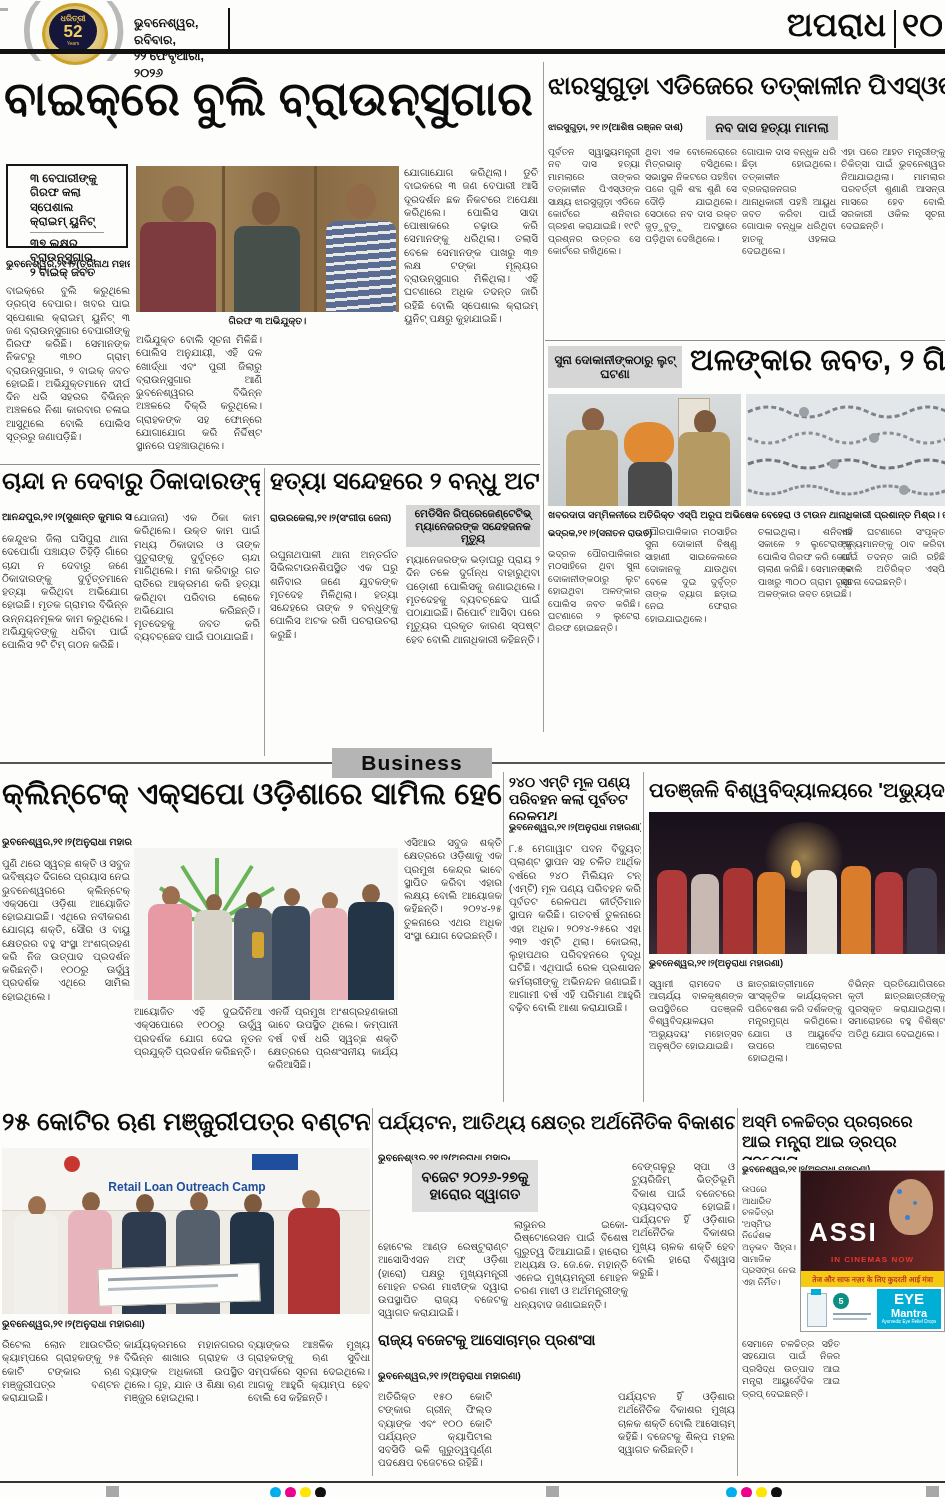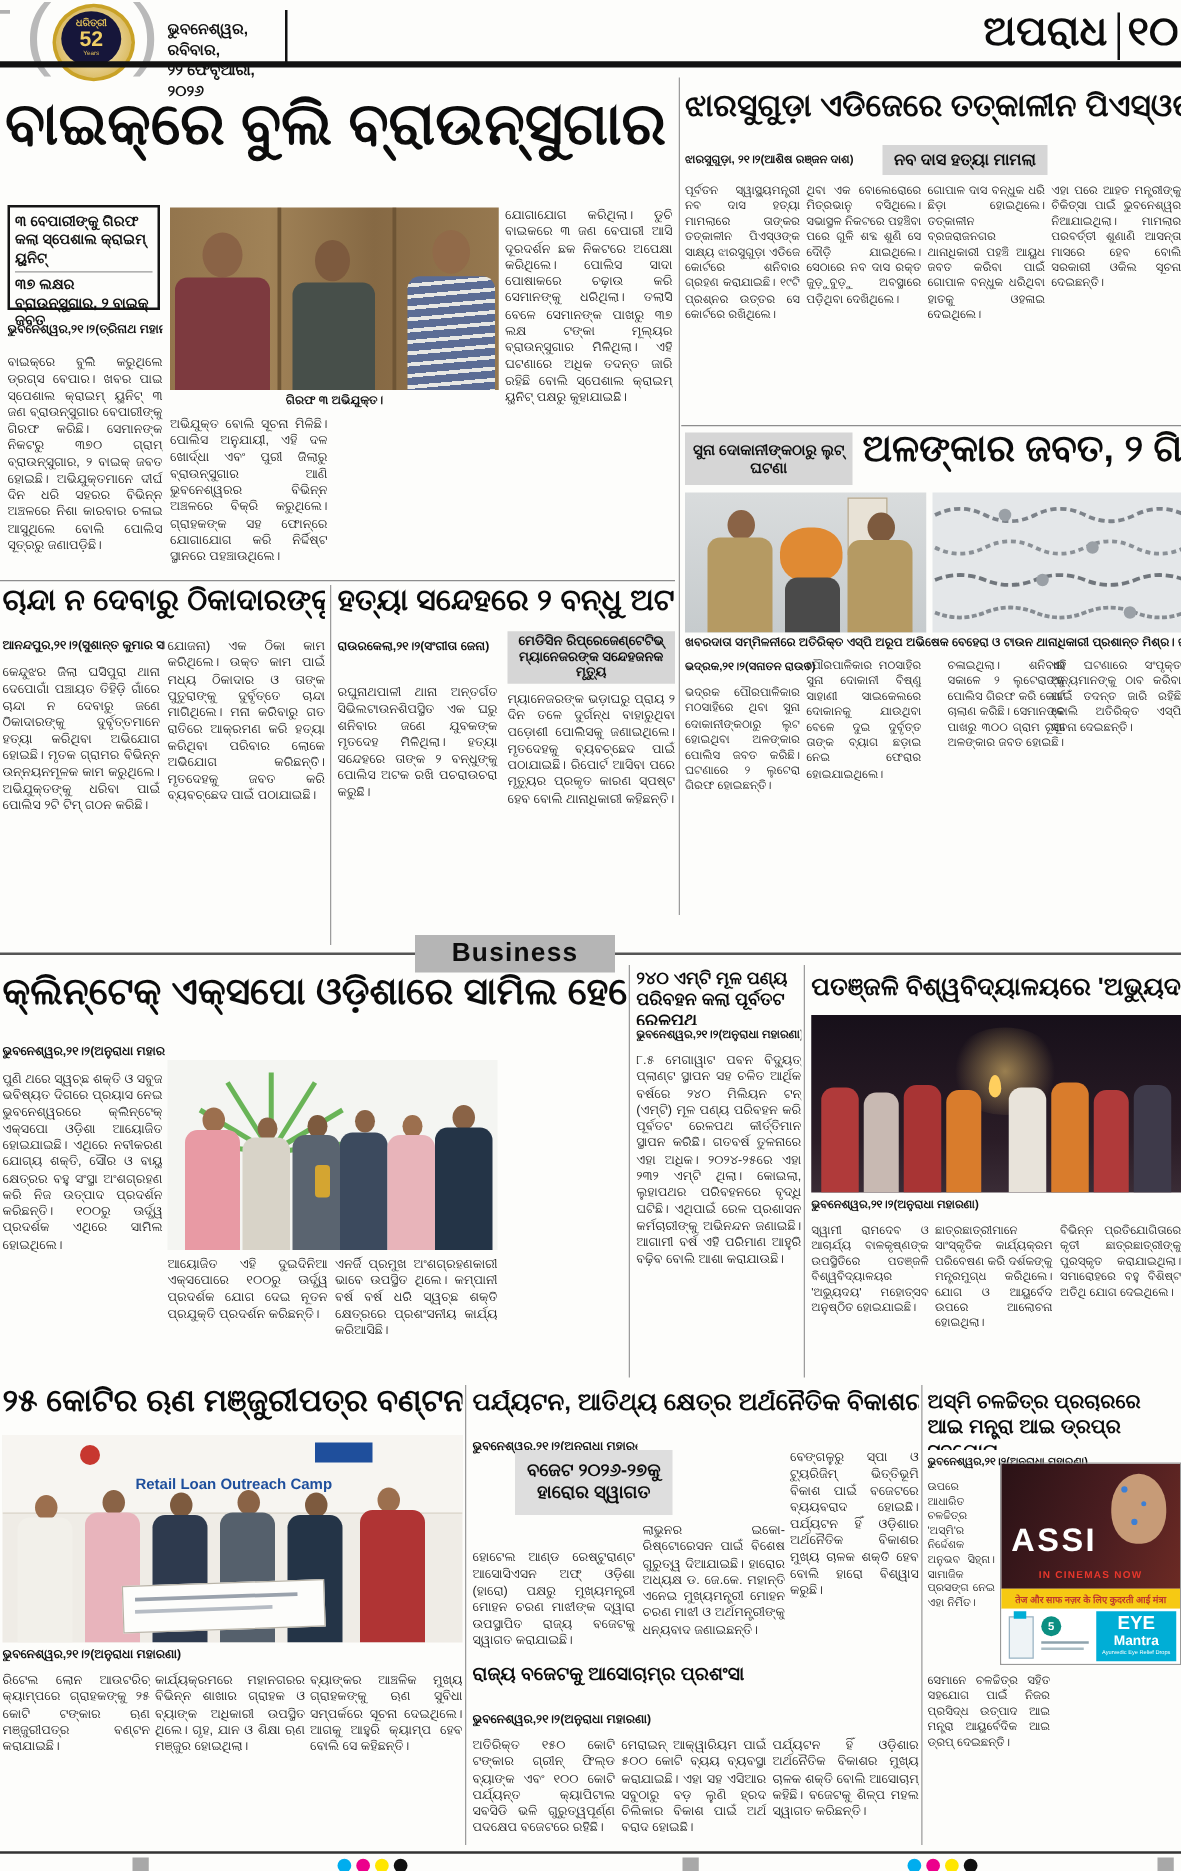--- a/index.html
+++ b/index.html
@@ -56,21 +56,21 @@
   <div class="abs" style="left:228px;top:8px;width:2px;height:42px;background:#111;"></div>
 
   <div class="hl" style="left:718px;top:8px;width:168px;height:42px;font-size:33px;text-align:right;">ଅପରାଧ</div>
   <div class="abs" style="left:894px;top:10px;width:1.5px;height:38px;background:#111;"></div>
   <div class="hl" style="left:902px;top:8px;width:40px;height:42px;font-size:33px;">୧୦</div>
 
   <div class="m-bar"></div>
 
   <div class="hl" style="left:4px;top:74px;width:537px;height:84px;font-size:47px;">ବାଇକ୍‌ରେ ବୁଲି ବ୍ରାଉନ୍‌ସୁଗାର କାରବାର</div>
 
-  <div class="abs" style="left:6px;top:164px;width:122px;height:84px;border:2.5px solid #161616;padding:5px 4px;box-sizing:border-box;">
+  <div class="abs" style="left:6px;top:164px;width:122px;height:84px;border:2.5px solid #161616;padding:5px 22px;box-sizing:border-box;">
     <div style="font-size:11.6px;font-weight:bold;line-height:1.25;border-bottom:1px solid #999;padding-bottom:3px;">୩ ବେପାରୀଙ୍କୁ ଗିରଫ କଲା ସ୍ପେଶାଲ କ୍ରାଇମ୍ ୟୁନିଟ୍</div>
     <div style="font-size:11.6px;font-weight:bold;line-height:1.25;padding-top:3px;">୩୭ ଲକ୍ଷର ବ୍ରାଉନ୍‌ସୁଗାର, ୨ ବାଇକ୍ ଜବତ</div>
   </div>
   <div class="dl" style="left:6px;top:258px;width:124px;"><span>ଭୁବନେଶ୍ୱର,୨୧।୨(ତ୍ରିନାଥ ମହାନ୍ତି)</span></div>
   <div class="col" style="left:6px;top:284px;width:124px;height:178px;">ବାଇକ୍‌ରେ ବୁଲି କରୁଥିଲେ ଡ୍ରଗ୍ସ ବେପାର। ଖବର ପାଇ ସ୍ପେଶାଲ କ୍ରାଇମ୍ ୟୁନିଟ୍ ୩ ଜଣ ବ୍ରାଉନ୍‌ସୁଗାର ବେପାରୀଙ୍କୁ ଗିରଫ କରିଛି। ସେମାନଙ୍କ ନିକଟରୁ ୩୭୦ ଗ୍ରାମ୍ ବ୍ରାଉନ୍‌ସୁଗାର, ୨ ବାଇକ୍ ଜବତ ହୋଇଛି। ଅଭିଯୁକ୍ତମାନେ ଦୀର୍ଘ ଦିନ ଧରି ସହରର ବିଭିନ୍ନ ଅଞ୍ଚଳରେ ନିଶା କାରବାର ଚଳାଇ ଆସୁଥିଲେ ବୋଲି ପୋଲିସ ସୂତ୍ରରୁ ଜଣାପଡ଼ିଛି।</div>
 
   <div class="photo" style="left:136px;top:166px;width:263px;height:146px;background:linear-gradient(90deg,#93754d,#a08257 30%,#866944 62%,#96784f);">
     <div class="ph-shape" style="left:86px;top:0;width:3px;height:146px;background:#6e5535;"></div>
     <div class="ph-shape" style="left:178px;top:0;width:3px;height:146px;background:#6e5535;"></div>
     <div class="head" style="left:26px;top:20px;width:32px;height:36px;background:#8a6346;"></div>
@@ -174,20 +174,21 @@
     <div class="head" style="left:150px;top:40px;width:16px;height:18px;background:#8a6346;"></div>
     <div class="fig" style="left:138px;top:58px;width:38px;height:94px;background:#3c4a5e;"></div>
     <div class="head" style="left:188px;top:44px;width:16px;height:18px;background:#9c6f4e;"></div>
     <div class="fig" style="left:176px;top:60px;width:38px;height:92px;background:#e8b4ba;"></div>
     <div class="head" style="left:228px;top:36px;width:18px;height:20px;background:#8a6346;"></div>
     <div class="fig" style="left:214px;top:54px;width:46px;height:98px;background:#243447;"></div>
     <div class="ph-shape" style="left:118px;top:84px;width:12px;height:26px;background:#d4a531;border-radius:3px;"></div>
   </div>
   <div class="col" style="left:134px;top:1005px;width:128px;height:97px;">ଆୟୋଜିତ ଏହି ଦୁଇଦିନିଆ ଏକ୍ସପୋରେ ୧୦୦ରୁ ଊର୍ଦ୍ଧ୍ୱ ପ୍ରଦର୍ଶକ ଯୋଗ ଦେଇ ନୂତନ ପ୍ରଯୁକ୍ତି ପ୍ରଦର୍ଶନ କରିଛନ୍ତି।</div>
   <div class="col" style="left:268px;top:1005px;width:130px;height:97px;">ଏନର୍ଜି ପ୍ରମୁଖ ଅଂଶଗ୍ରହଣକାରୀ ଭାବେ ଉପସ୍ଥିତ ଥିଲେ। କମ୍ପାନୀ ବର୍ଷ ବର୍ଷ ଧରି ସ୍ୱଚ୍ଛ ଶକ୍ତି କ୍ଷେତ୍ରରେ ପ୍ରଶଂସନୀୟ କାର୍ଯ୍ୟ କରିଆସିଛି।</div>
+  <div class="col" style="left:404px;top:836px;width:98px;height:266px;">ଏସିଆର ସବୁଜ ଶକ୍ତି କ୍ଷେତ୍ରରେ ଓଡ଼ିଶାକୁ ଏକ ପ୍ରମୁଖ କେନ୍ଦ୍ର ଭାବେ ସ୍ଥାପିତ କରିବା ଏହାର ଲକ୍ଷ୍ୟ ବୋଲି ଆୟୋଜକ କହିଛନ୍ତି। ୨୦୨୪-୨୫ ତୁଳନାରେ ଏଥର ଅଧିକ ସଂସ୍ଥା ଯୋଗ ଦେଇଛନ୍ତି।</div>
 
   <div class="vr" style="left:503px;top:772px;height:330px;"></div>
 
   <div class="hl wrap" style="left:509px;top:774px;width:132px;height:46px;font-size:14px;line-height:1.2;">୨୪୦ ଏମ୍‌ଟି ମୂଳ ପଣ୍ୟ ପରିବହନ କଲା ପୂର୍ବତଟ ରେଳପଥ</div>
   <div class="dl" style="left:509px;top:822px;width:132px;font-size:9.2px;"><span>ଭୁବନେଶ୍ୱର,୨୧।୨(ଅନୁରାଧା ମହାରଣା)</span></div>
   <div class="col" style="left:509px;top:842px;width:132px;height:260px;">୮.୫ ମେଗାୱାଟ ପବନ ବିଦ୍ୟୁତ୍ ପ୍ଲାଣ୍ଟ ସ୍ଥାପନ ସହ ଚଳିତ ଆର୍ଥିକ ବର୍ଷରେ ୨୪୦ ମିଲିୟନ ଟନ୍ (ଏମ୍‌ଟି) ମୂଳ ପଣ୍ୟ ପରିବହନ କରି ପୂର୍ବତଟ ରେଳପଥ କୀର୍ତ୍ତିମାନ ସ୍ଥାପନ କରିଛି। ଗତବର୍ଷ ତୁଳନାରେ ଏହା ଅଧିକ। ୨୦୨୪-୨୫ରେ ଏହା ୨୩୨ ଏମ୍‌ଟି ଥିଲା। କୋଇଲା, ଲୁହାପଥର ପରିବହନରେ ବୃଦ୍ଧି ଘଟିଛି। ଏଥିପାଇଁ ରେଳ ପ୍ରଶାସନ କର୍ମଚାରୀଙ୍କୁ ଅଭିନନ୍ଦନ ଜଣାଇଛି। ଆଗାମୀ ବର୍ଷ ଏହି ପରିମାଣ ଆହୁରି ବଢ଼ିବ ବୋଲି ଆଶା କରାଯାଉଛି।</div>
 
   <div class="vr" style="left:643px;top:772px;height:330px;"></div>
 
   <div class="hl" style="left:649px;top:780px;width:296px;height:28px;font-size:20px;">ପତଞ୍ଜଳି ବିଶ୍ୱବିଦ୍ୟାଳୟରେ 'ଅଭ୍ୟୁଦୟ' ମହୋତ୍ସବ</div>
@@ -243,21 +244,20 @@
     <div>ବଜେଟ ୨୦୨୬-୨୭କୁ</div>
     <div>ହାରୋର ସ୍ୱାଗତ</div>
   </div>
   <div class="col" style="left:378px;top:1240px;width:130px;height:86px;">ହୋଟେଲ ଆଣ୍ଡ ରେଷ୍ଟୁରାଣ୍ଟ ଆସୋସିଏସନ ଅଫ୍ ଓଡ଼ିଶା (ହାରୋ) ପକ୍ଷରୁ ମୁଖ୍ୟମନ୍ତ୍ରୀ ମୋହନ ଚରଣ ମାଝୀଙ୍କ ଦ୍ୱାରା ଉପସ୍ଥାପିତ ରାଜ୍ୟ ବଜେଟକୁ ସ୍ୱାଗତ କରାଯାଇଛି।</div>
   <div class="col" style="left:514px;top:1218px;width:114px;height:108px;">ଲାଭୁନର ଇକୋ-ରିଷ୍ଟୋରେସନ ପାଇଁ ବିଶେଷ ଗୁରୁତ୍ୱ ଦିଆଯାଇଛି। ହାରୋର ଅଧ୍ୟକ୍ଷ ଡ. ଜେ.କେ. ମହାନ୍ତି ଏନେଇ ମୁଖ୍ୟମନ୍ତ୍ରୀ ମୋହନ ଚରଣ ମାଝୀ ଓ ଅର୍ଥମନ୍ତ୍ରୀଙ୍କୁ ଧନ୍ୟବାଦ ଜଣାଇଛନ୍ତି।</div>
   <div class="col" style="left:632px;top:1160px;width:103px;height:166px;">ବେଙ୍ଗଳୁରୁ ସ୍ପା ଓ ଟ୍ୟୁରିଜିମ୍ ଭିତ୍ତିଭୂମି ବିକାଶ ପାଇଁ ବଜେଟରେ ବ୍ୟୟବରାଦ ହୋଇଛି। ପର୍ଯ୍ୟଟନ ହିଁ ଓଡ଼ିଶାର ଅର୍ଥନୈତିକ ବିକାଶର ମୁଖ୍ୟ ଚାଳକ ଶକ୍ତି ହେବ ବୋଲି ହାରୋ ବିଶ୍ୱାସ କରୁଛି।</div>
 
   <div class="hl" style="left:378px;top:1332px;width:357px;height:34px;font-size:15px;">ରାଜ୍ୟ ବଜେଟକୁ ଆସୋଚାମ୍‌ର ପ୍ରଶଂସା</div>
   <div class="dl" style="left:378px;top:1370px;width:145px;"><span>ଭୁବନେଶ୍ୱର,୨୧।୨(ଅନୁରାଧା ମହାରଣା)</span></div>
   <div class="col" style="left:378px;top:1390px;width:114px;height:86px;">ଅତିରିକ୍ତ ୧୫୦ କୋଟି ଟଙ୍କାର ଗ୍ରୀନ୍ ଫିଲ୍ଡ ବ୍ୟାଙ୍କ ଏବଂ ୧୦୦ କୋଟି ପର୍ଯ୍ୟନ୍ତ କ୍ୟାପିଟାଲ ସବସିଡି ଭଳି ଗୁରୁତ୍ୱପୂର୍ଣ୍ଣ ପଦକ୍ଷେପ ବଜେଟରେ ରହିଛି।</div>
-  <div class="col" style="left:497px;top:1390px;width:116px;height:86px;">ମେରାଇନ୍ ଆକ୍ୱାରିୟମ ପାଇଁ ୫୦୦ କୋଟି ବ୍ୟୟ ବ୍ୟବସ୍ଥା କରାଯାଇଛି। ଏହା ସହ ଏସିଆର ସବୁଠାରୁ ବଡ଼ ଲୁଣି ହ୍ରଦ ଚିଲିକାର ବିକାଶ ପାଇଁ ଅର୍ଥ ବରାଦ ହୋଇଛି।</div>
   <div class="col" style="left:618px;top:1390px;width:117px;height:86px;">ପର୍ଯ୍ୟଟନ ହିଁ ଓଡ଼ିଶାର ଅର୍ଥନୈତିକ ବିକାଶର ମୁଖ୍ୟ ଚାଳକ ଶକ୍ତି ବୋଲି ଆସୋଚାମ୍ କହିଛି। ବଜେଟକୁ ଶିଳ୍ପ ମହଲ ସ୍ୱାଗତ କରିଛନ୍ତି।</div>
 
   <div class="vr" style="left:737px;top:1108px;height:368px;"></div>
 
   <div class="hl wrap" style="left:742px;top:1112px;width:203px;height:48px;font-size:16px;line-height:1.25;">ଅସ୍ମି ଚଳଚ୍ଚିତ୍ର ପ୍ରଚାରରେ ଆଇ ମନ୍ତ୍ରା ଆଇ ଡ୍ରପ୍‌ର ସହଯୋଗ</div>
   <div class="dl" style="left:742px;top:1164px;width:150px;font-size:8.8px;"><span>ଭୁବନେଶ୍ୱର,୨୧।୨(ଅନୁରାଧା ମହାରଣା)</span></div>
   <div class="col sm" style="left:742px;top:1184px;width:54px;height:146px;font-size:8.8px;">ଉପରେ ଆଧାରିତ ଚଳଚ୍ଚିତ୍ର 'ଅସ୍ମି'ର ନିର୍ଦ୍ଦେଶକ ଅନୁଭବ ସିହ୍ନା। ସାମାଜିକ ପ୍ରସଙ୍ଗ ନେଇ ଏହା ନିର୍ମିତ।</div>
 
   <div class="photo" style="left:800px;top:1170px;width:145px;height:162px;border:1px solid #999;box-sizing:border-box;">
     <div class="ph-shape" style="left:0;top:0;width:143px;height:100px;background:linear-gradient(110deg,#2a1216,#4a1d20 55%,#6b2a24);">

